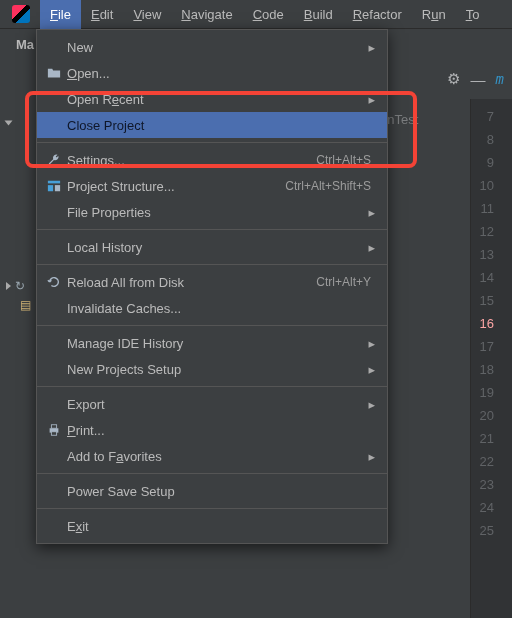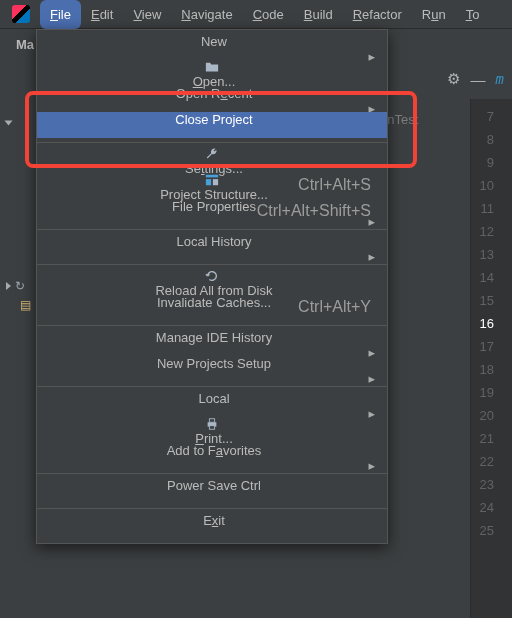--- a/index.html
+++ b/index.html
@@ -1,49 +1,49 @@
 <!DOCTYPE html>
 <html><head>
 <meta charset="utf-8">
 <style>
   * { box-sizing: border-box; margin: 0; padding: 0; font-family: "Segoe UI", Arial, sans-serif; }
   html, body { width: 512px; height: 618px; background: #3c3f41; color: #bbbbbb; overflow: hidden; position: relative; }
 
   
   .menubar { height: 29px; background: #3c3f41; display: flex; align-items: center; padding-left: 12px; font-size: 13px; gap: 0; border-bottom: 1px solid #2b2b2b; }
   .logo { width: 18px; height: 18px; background: linear-gradient(135deg,#fe315d 0%,#fe315d 40%,#000 40%,#000 60%,#0074bd 60%); border-radius: 3px; margin-right: 10px; position: relative; }
-  .menu-link { padding: 0 10px; height: 29px; display: flex; align-items: center; cursor: default; border-radius: 6px; }
+  .menu-link { padding: 0 10px; height: 29px; display: flex; align-items: center; cursor: default; }
   .menu-link.active { background: #4b6eaf; color: #fff; }
   .ul { text-decoration: underline; }
 
   
   .toolrow { position: absolute; top: 29px; left: 0; right: 0; height: 30px; background: #3c3f41; color: #bbb; display: flex; align-items: center; padding-left: 16px; font-size: 13px; font-weight: 600; }
 
   
   .gutter { position: absolute; top: 99px; right: 0; bottom: 0; width: 42px; background: #313335; border-left: 1px solid #2b2b2b; color: #606366; font-family: Consolas, monospace; font-size: 13px; text-align: right; padding-right: 18px; padding-top: 6px; }
   .gutter div { height: 23px; line-height: 23px; }
-  .gutter .caret { color: #ffffff; }
+  .gutter .caret { color: #fca5a5; }
   .gutter-head { position: absolute; top: 59px; right: 0; width: 72px; height: 40px; background: #3c3f41; display: flex; align-items: center; justify-content: flex-end; padding-right: 8px; gap: 10px; color: #afb1b3; font-size: 15px; }
   .mfile { color:#3592c4; font-style: italic; font-family: Consolas, monospace; font-size: 14px; }
 
   
   .tree { position: absolute; top: 99px; left: 0; width: 80px; color: #8f9194; font-size: 12px; }
   .tree-row { display: flex; align-items: center; height: 23px; gap: 4px; padding-left: 6px; }
   .tri { display:inline-block; width:0;height:0;border-top:4px solid transparent;border-bottom:4px solid transparent;border-left:5px solid #a9a9a9; transform: rotate(90deg);}
   .tri.right { transform: none; }
   .phantom { position:absolute; top:112px; left:380px; color:#7b7d7f; font-size:13px;}
 
   
   .menu-panel { position: absolute; top: 29px; left: 36px; width: 352px; background: #3c3f41; border: 1px solid #555; box-shadow: 0 4px 14px rgba(0,0,0,0.6); padding: 4px 0; z-index: 20; }
   .sep { height: 1px; background: #555; margin: 4px 0; }
-  .mi { display: flex; align-items: center; height: 26px; padding: 0 8px; font-size: 13px; color: #bbbbbb; cursor: default; position: relative; flex-direction: column; }
-  .mi.hl { background: #4b6eaf; color: #ffffff; }
+  .mi { display: flex; align-items: center; height: 26px; padding: 0 8px; font-size: 13px; color: #bbbbbb; cursor: default; position: relative; }
+  .mi.hl { background: #4b6eaf; color: #0f172a; }
   .mi .ic { width: 18px; display:flex; align-items:center; justify-content:center; color:#afb1b3; }
   .mi .lbl { flex: 0 0 auto; margin-left: 4px; }
-  .mi .sc { margin-left: auto; color: #9c9c9c; font-size: 16px; padding-right: 8px; }
+  .mi .sc { margin-left: auto; color: #9c9c9c; font-size: 12px; padding-right: 8px; }
   .mi .arrow { margin-left:auto; padding-right:4px; color:#aaa; }
   .mi.hl .sc, .mi.hl .arrow, .mi.hl .ic { color:#fff; }
 
   
   .redbox { position: absolute; top: 91px; left: 25px; width: 392px; height: 77px; border: 4px solid #f44336; border-radius: 8px; z-index: 30; pointer-events: none; }
 
   svg { width:14px; height:14px; }
 </style>
 </head>
 <body>
@@ -219,21 +219,21 @@
     <span class="ic"></span>
     <span class="lbl">New Projects Setup</span>
     <span class="arrow">▸</span>
   </div>
 
 
   <div class="sep"></div>
 
   <div class="mi">
     <span class="ic"></span>
-    <span class="lbl">Local</span>
+    <span class="lbl">Export</span>
     <span class="arrow">▸</span>
   </div>
 
   <div class="mi">
     <span class="ic">
         <svg viewBox="0 0 16 16" fill="#a9b7c6">
           <rect x="3" y="6" width="10" height="5"></rect>
           <rect x="5" y="2" width="6" height="4" fill="#3c3f41" stroke="#a9b7c6"></rect>
           <rect x="5" y="10" width="6" height="4" fill="#3c3f41" stroke="#a9b7c6"></rect>
         </svg>
@@ -244,21 +244,21 @@
   <div class="mi">
     <span class="ic"></span>
     <span class="lbl">Add to F<span class="ul">a</span>vorites</span>
     <span class="arrow">▸</span>
   </div>
 
   <div class="sep"></div>
 
   <div class="mi">
     <span class="ic"></span>
-    <span class="lbl">Power Save Ctrl</span>
+    <span class="lbl">Power Save Setup</span>
   </div>
 
   <div class="sep"></div>
 
   <div class="mi">
     <span class="ic"></span>
     <span class="lbl">E<span class="ul">x</span>it</span>
   </div>
 
 </div>

